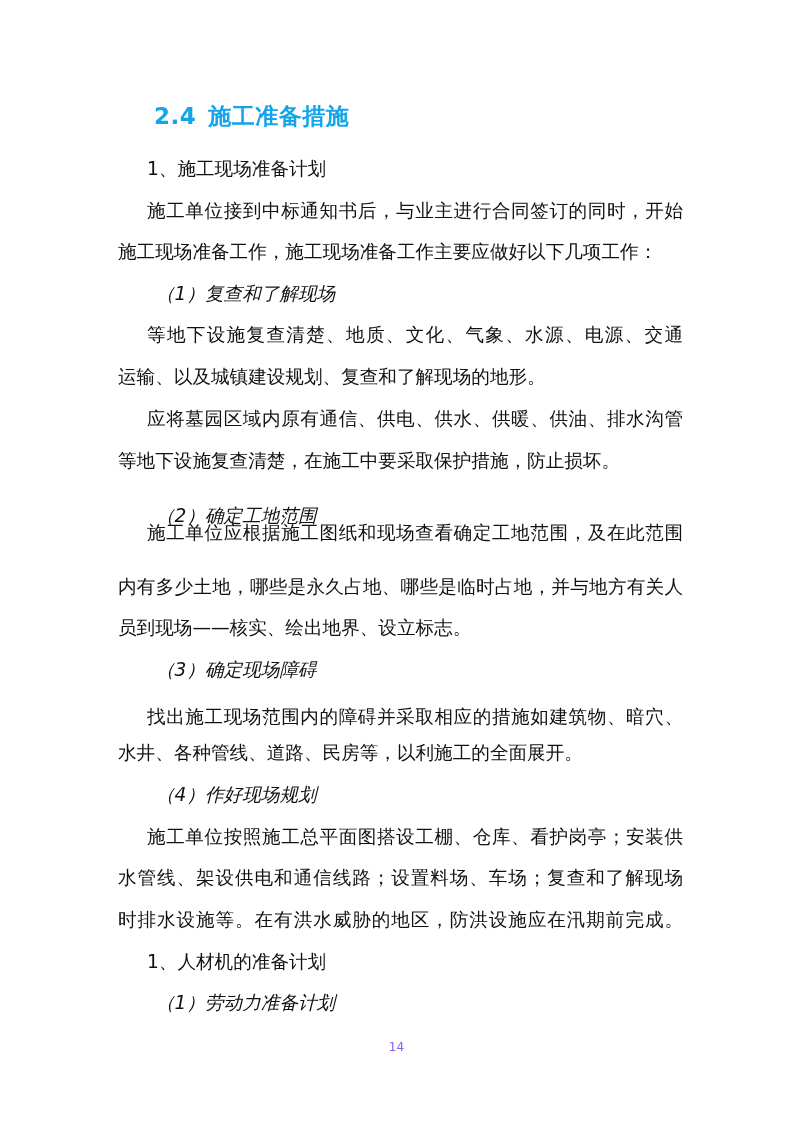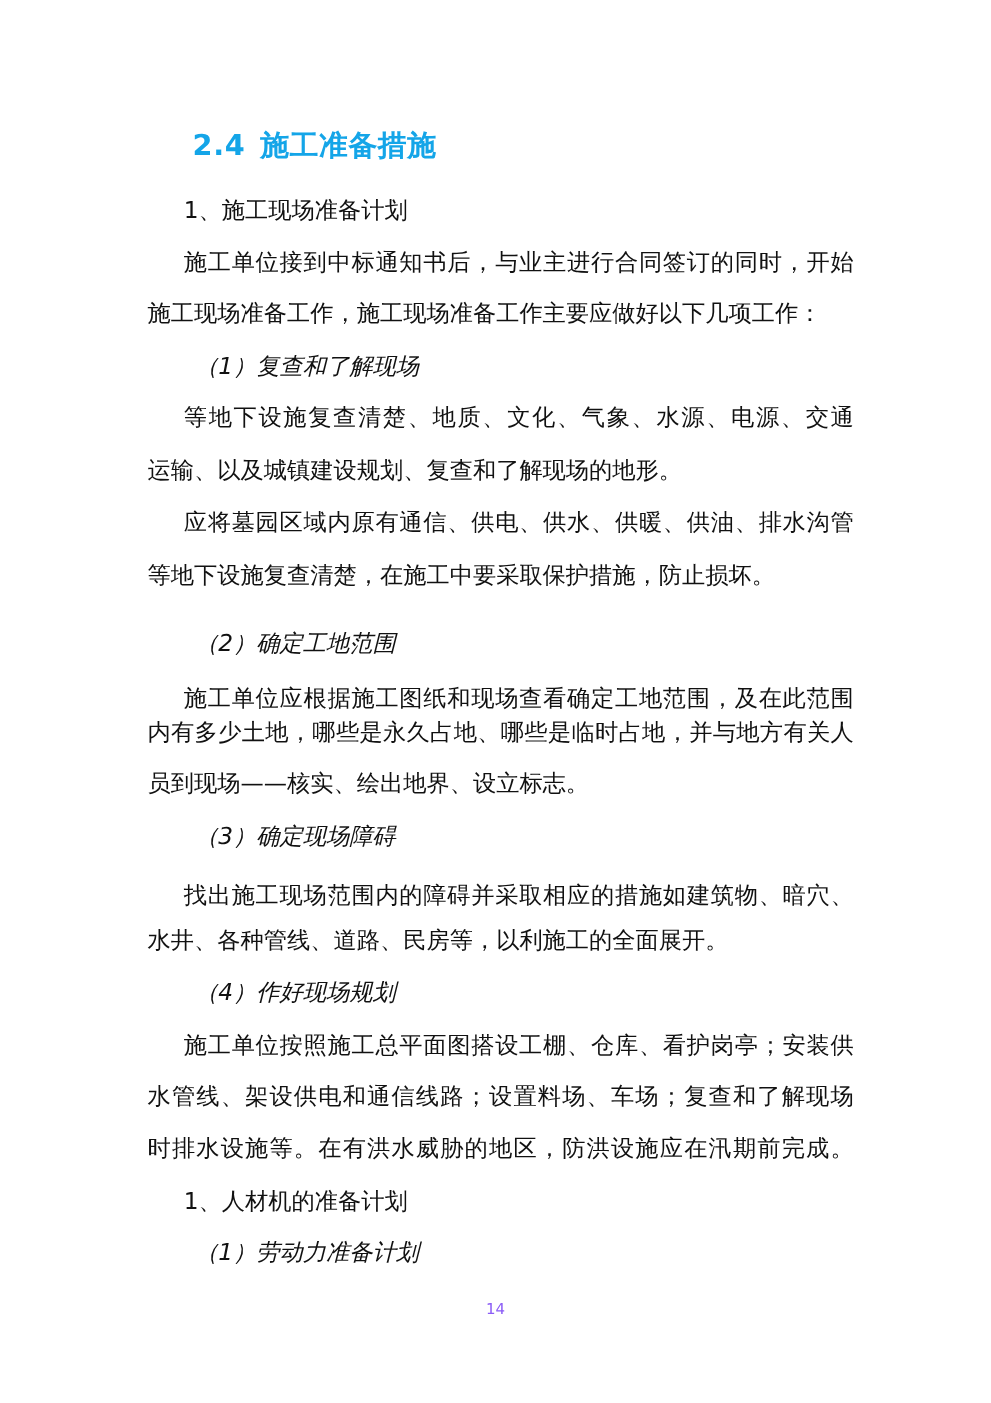--- a/index.html
+++ b/index.html
@@ -27,21 +27,21 @@
 
   <div class="line indent" style="top:157px">1、施工现场准备计划</div>
   <div class="line indent justify-ind" style="top:199px">施工单位接到中标通知书后，与业主进行合同签订的同时，开始</div>
   <div class="line" style="top:240px">施工现场准备工作，施工现场准备工作主要应做好以下几项工作：</div>
   <div class="line indent-sub" style="top:282px">（1）复查和了解现场</div>
   <div class="line indent justify-ind" style="top:323px">等地下设施复查清楚、地质、文化、气象、水源、电源、交通</div>
   <div class="line" style="top:365px">运输、以及城镇建设规划、复查和了解现场的地形。</div>
   <div class="line indent justify-ind" style="top:407px">应将墓园区域内原有通信、供电、供水、供暖、供油、排水沟管</div>
   <div class="line" style="top:449px">等地下设施复查清楚，在施工中要采取保护措施，防止损坏。</div>
   <div class="line indent-sub" style="top:504px">（2）确定工地范围</div>
-  <div class="line indent justify-ind" style="top:548px">施工单位应根据施工图纸和现场查看确定工地范围，及在此范围</div>
+  <div class="line indent justify-ind" style="top:521px">施工单位应根据施工图纸和现场查看确定工地范围，及在此范围</div>
   <div class="line justify" style="top:575px">内有多少土地，哪些是永久占地、哪些是临时占地，并与地方有关人</div>
   <div class="line" style="top:616px">员到现场——核实、绘出地界、设立标志。</div>
   <div class="line indent-sub" style="top:658px">（3）确定现场障碍</div>
   <div class="line indent justify-ind" style="top:705px">找出施工现场范围内的障碍并采取相应的措施如建筑物、暗穴、</div>
   <div class="line" style="top:741px">水井、各种管线、道路、民房等，以利施工的全面展开。</div>
   <div class="line indent-sub" style="top:783px">（4）作好现场规划</div>
   <div class="line indent justify-ind" style="top:825px">施工单位按照施工总平面图搭设工棚、仓库、看护岗亭；安装供</div>
   <div class="line justify" style="top:866px">水管线、架设供电和通信线路；设置料场、车场；复查和了解现场</div>
   <div class="line justify" style="top:908px">时排水设施等。在有洪水威胁的地区，防洪设施应在汛期前完成。</div>
   <div class="line indent" style="top:950px">1、人材机的准备计划</div>

